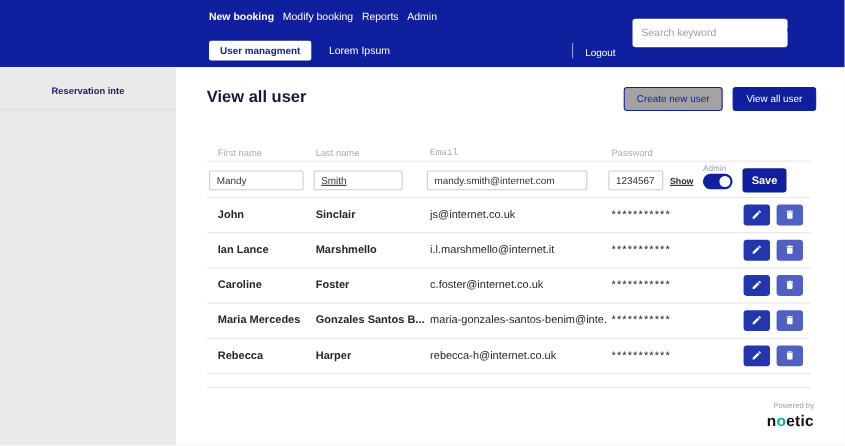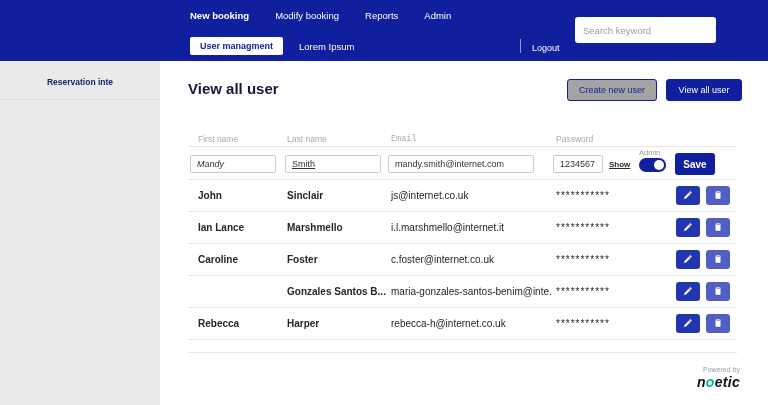--- a/index.html
+++ b/index.html
@@ -5,21 +5,21 @@
   *{margin:0;padding:0;box-sizing:border-box;}
   html,body{background:#f2f2f2;}
   body{font-family:"Liberation Sans",sans-serif;}
   .page{position:relative;width:768px;height:405px;background:#ffffff;overflow:hidden;}
 
   
   .header{position:absolute;left:0;top:0;width:768px;height:61px;background:#101f9d;}
   .logo{position:absolute;left:0;top:0;width:160px;height:61px;display:flex;flex-direction:column;align-items:center;justify-content:center;color:#fff;}
   .logo-line1{font-size:8.5px;letter-spacing:2.2px;font-weight:400;margin-top:2px;white-space:nowrap;}
   .logo-line2{font-size:5.5px;letter-spacing:3px;margin-top:3px;}
-  .mainnav{position:absolute;left:190px;top:10px;display:flex;gap:26px;align-items:center;}
+  .mainnav{position:absolute;left:190px;top:10px;display:flex;gap:8px;align-items:center;}
   .mainnav .nav-item{color:#fff;font-size:9.5px;cursor:pointer;white-space:nowrap;}
   .mainnav .nav-item.active{font-weight:bold;}
   .subnav{position:absolute;left:190px;top:36px;display:flex;gap:16px;align-items:center;height:20px;}
   .subnav-pill{background:#fff;color:#101f9d;font-weight:bold;font-size:9px;padding:4px 10px;border-radius:2px;cursor:pointer;white-space:nowrap;}
   .subnav-link{color:#fff;font-size:9.5px;cursor:pointer;white-space:nowrap;}
   .head-divider{position:absolute;left:520px;top:39px;width:1px;height:14px;background:rgba(255,255,255,0.55);}
   .logout{position:absolute;left:532px;top:43px;color:#fff;font-size:9px;cursor:pointer;}
   .search-box{position:absolute;left:575px;top:17px;width:141px;height:26px;background:#fff;border-radius:3px;display:flex;align-items:center;padding:0 8px;}
   .search-box input{flex:1;border:none;outline:none;font-size:9.5px;color:#333;font-family:"Liberation Sans",sans-serif;}
   .search-box input::placeholder{color:#9aa0a6;}
@@ -32,42 +32,42 @@
   .page-title{position:absolute;left:188px;top:80px;font-size:15px;font-weight:bold;color:#16173c;}
   .btn-create{position:absolute;left:567px;top:79px;width:90px;height:22px;background:#a3a3a3;border:1px solid #101f9d;color:#101f9d;border-radius:3px;font-size:9px;font-family:"Liberation Sans",sans-serif;cursor:pointer;}
   .btn-viewall{position:absolute;left:666px;top:79px;width:76px;height:22px;background:#101f9d;border:1px solid #101f9d;color:#fff;border-radius:3px;font-size:9px;font-family:"Liberation Sans",sans-serif;cursor:pointer;}
 
   
   .thead-label{position:absolute;font-size:8.5px;color:#a6abb4;}
   .th-fn{left:198px;top:134px;} .th-ln{left:287px;top:134px;} .th-em{left:391px;top:134px;font-family:Liberation Mono, monospace;} .th-pw{left:556px;top:134px;}
 
   .edit-row{position:absolute;left:188px;top:146px;width:549px;height:34px;border-top:1px solid #e6e6e9;border-bottom:1px solid #e6e6e9;}
   .edit-row input{position:absolute;top:8px;height:18px;border:1px solid #c8ccd4;border-radius:2px;font-size:9px;padding:0 6px;color:#333;font-family:"Liberation Sans",sans-serif;outline:none;}
-  .in-fn{left:2px;width:86px;font-style:italic;} .in-ln{left:97px;width:96px;text-decoration:underline;} .in-em{left:200px;width:146px;} .in-pw{left:365px;width:50px;}
+  .in-fn{left:2px;width:86px;} .in-ln{left:97px;width:81px;text-decoration:underline;} .in-em{left:200px;width:146px;} .in-pw{left:365px;width:50px;}
   .show-link{position:absolute;left:421px;top:13px;font-size:8px;font-weight:bold;color:#2b2b2b;text-decoration:underline;cursor:pointer;}
   .admin-label{position:absolute;left:451px;top:1px;font-size:7.5px;color:#9aa0a6;}
   .toggle{position:absolute;left:451px;top:11px;width:27px;height:14px;background:#101f9d;border-radius:8px;cursor:pointer;}
   .toggle::after{content:"";position:absolute;right:2px;top:2px;width:10px;height:10px;background:#fff;border-radius:50%;}
   .btn-save{position:absolute;left:487px;top:6px;width:40px;height:22px;background:#101f9d;border:none;color:#fff;border-radius:3px;font-size:10px;font-weight:bold;font-family:"Liberation Sans",sans-serif;cursor:pointer;}
 
   .row{position:absolute;left:188px;width:549px;height:32px;border-bottom:1px solid #e6e6e9;}
   .row .cell{position:absolute;top:0;line-height:32px;font-size:10px;color:#23262b;white-space:nowrap;overflow:hidden;}
   .c-fn{left:10px;width:85px;font-weight:bold;color:#1c1f24;}
   .c-ln{left:99px;width:100px;font-weight:bold;color:#1c1f24;}
   .c-em{left:203px;width:160px;}
   .c-pw{left:368px;width:90px;letter-spacing:1px;}
   .row-btn{position:absolute;top:6px;width:24px;height:19px;border:none;border-radius:3px;cursor:pointer;display:flex;align-items:center;justify-content:center;}
   .btn-edit{left:488px;background:#2236ae;}
   .btn-del{left:518px;background:#5060c2;}
 
   .table-end{position:absolute;left:188px;top:352px;width:549px;height:1px;background:#e6e6e9;}
 
   
   .powered-by{position:absolute;right:28px;top:366px;font-size:7px;color:#9aa0a6;text-align:right;}
-  .noetic{position:absolute;right:28px;top:374px;font-size:14px;font-weight:bold;color:#101014;letter-spacing:0.3px;font-style:italic;}
+  .noetic{position:absolute;right:28px;top:374px;font-size:14px;font-weight:bold;color:#101014;letter-spacing:0.3px;}
   .noetic .accent{color:#00b2a9;}
 </style>
 </head>
 <body>
 
 <div class="page">
 
   <div class="header">
 
     <nav class="mainnav">
@@ -165,20 +165,21 @@
           </svg></span>
       </button>
     <button class="row-btn btn-del">
         <span><svg width="10" height="10" viewBox="0 0 24 24" fill="#ffffff">
             <path d="M6 19a2 2 0 0 0 2 2h8a2 2 0 0 0 2-2V7H6v12zM19 4h-3.5l-1-1h-5l-1 1H5v2h14V4z"></path>
           </svg></span>
       </button>
   </div>
 
   <div class="row" style="top:276px">
+    <span class="cell c-fn">Maria Mercedes</span>
     <span class="cell c-ln">Gonzales Santos B...</span>
     <span class="cell c-em">maria-gonzales-santos-benim@inte...</span>
     <span class="cell c-pw">***********</span>
     <button class="row-btn btn-edit">
         <span><svg width="10" height="10" viewBox="0 0 24 24" fill="#ffffff">
             <path d="M3 17.25V21h3.75L17.81 9.94l-3.75-3.75L3 17.25zM20.71 7.04a1 1 0 0 0 0-1.41l-2.34-2.34a1 1 0 0 0-1.41 0l-1.83 1.83 3.75 3.75 1.83-1.83z"></path>
           </svg></span>
       </button>
     <button class="row-btn btn-del">
         <span><svg width="10" height="10" viewBox="0 0 24 24" fill="#ffffff">

